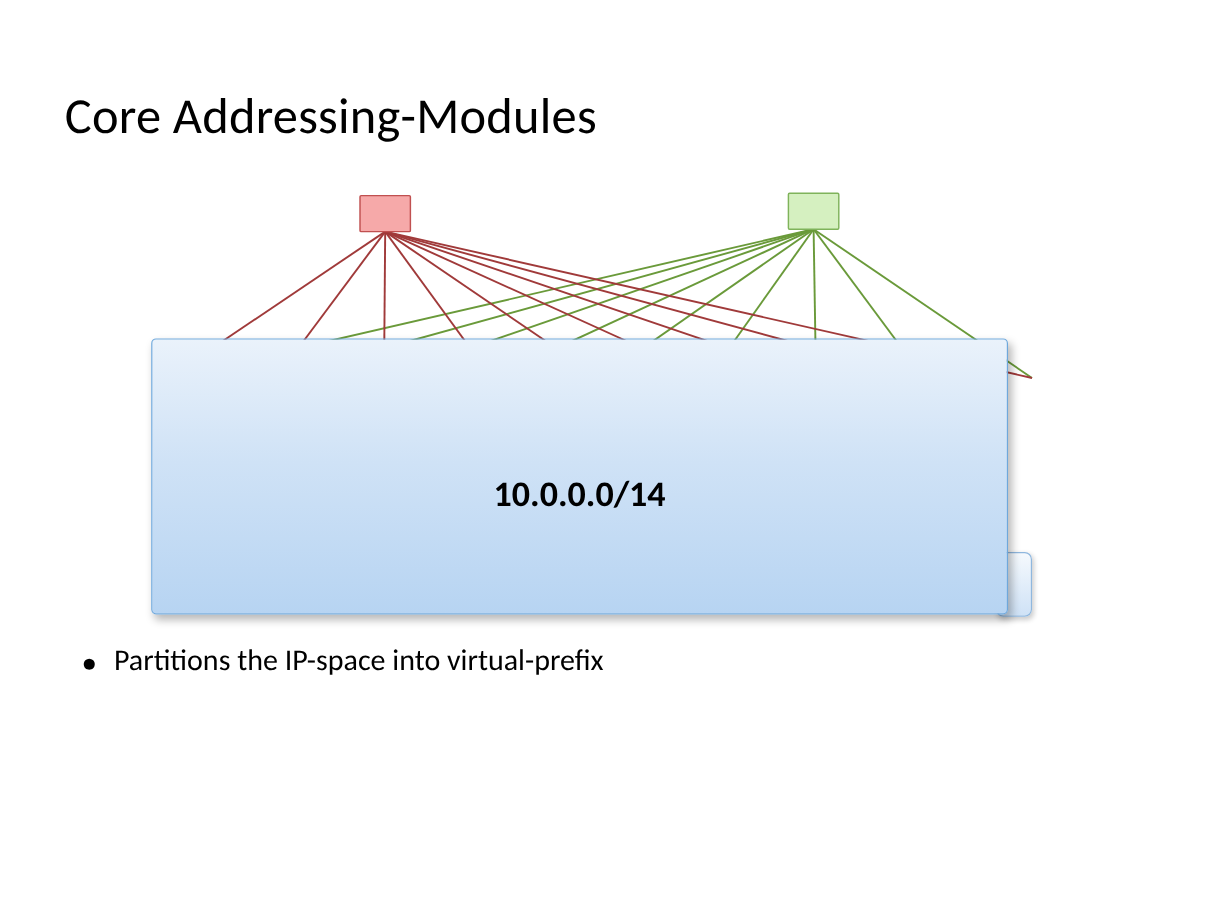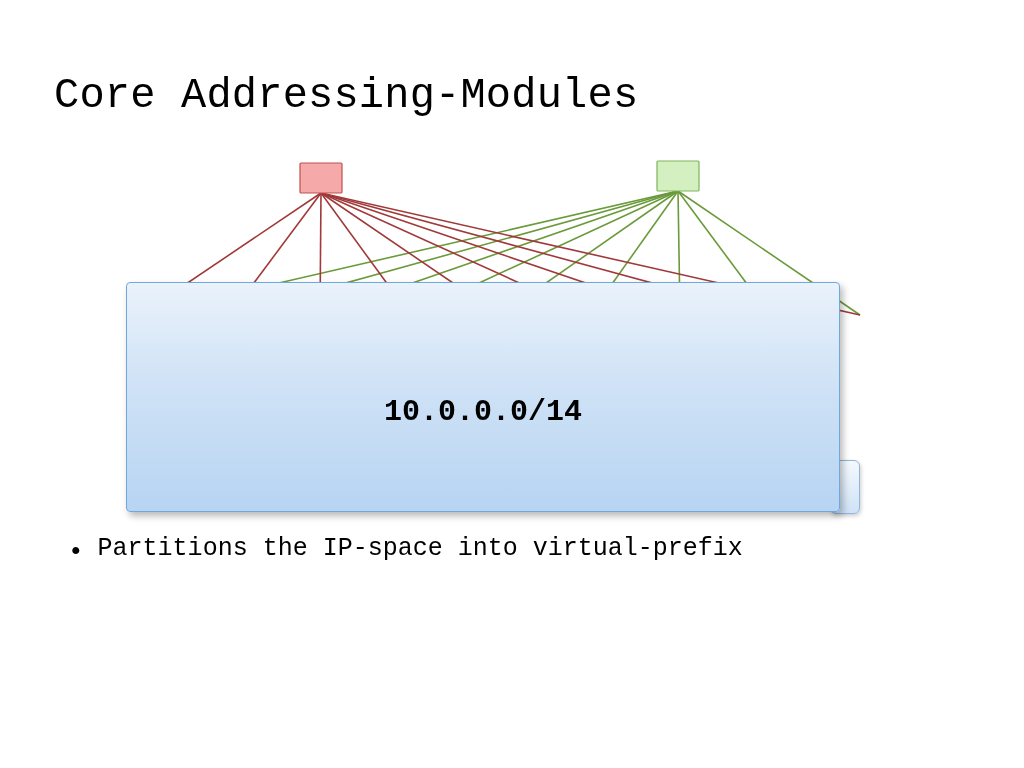--- a/index.html
+++ b/index.html
@@ -9,21 +9,20 @@
     height: 768px;
     background: #ffffff;
     font-family: Calibri, "Segoe UI", Arial, sans-serif;
     color: #000000;
     overflow: hidden;
   }
   .slide {
     position: relative;
     width: 888px;
     height: 768px;
-    font-family: Liberation Mono, monospace;
   }
   .title {
     position: absolute;
     left: 54px;
     top: 72px;
     font-size: 42px;
     font-weight: 400;
     letter-spacing: 0.2px;
   }
   .diagram {

